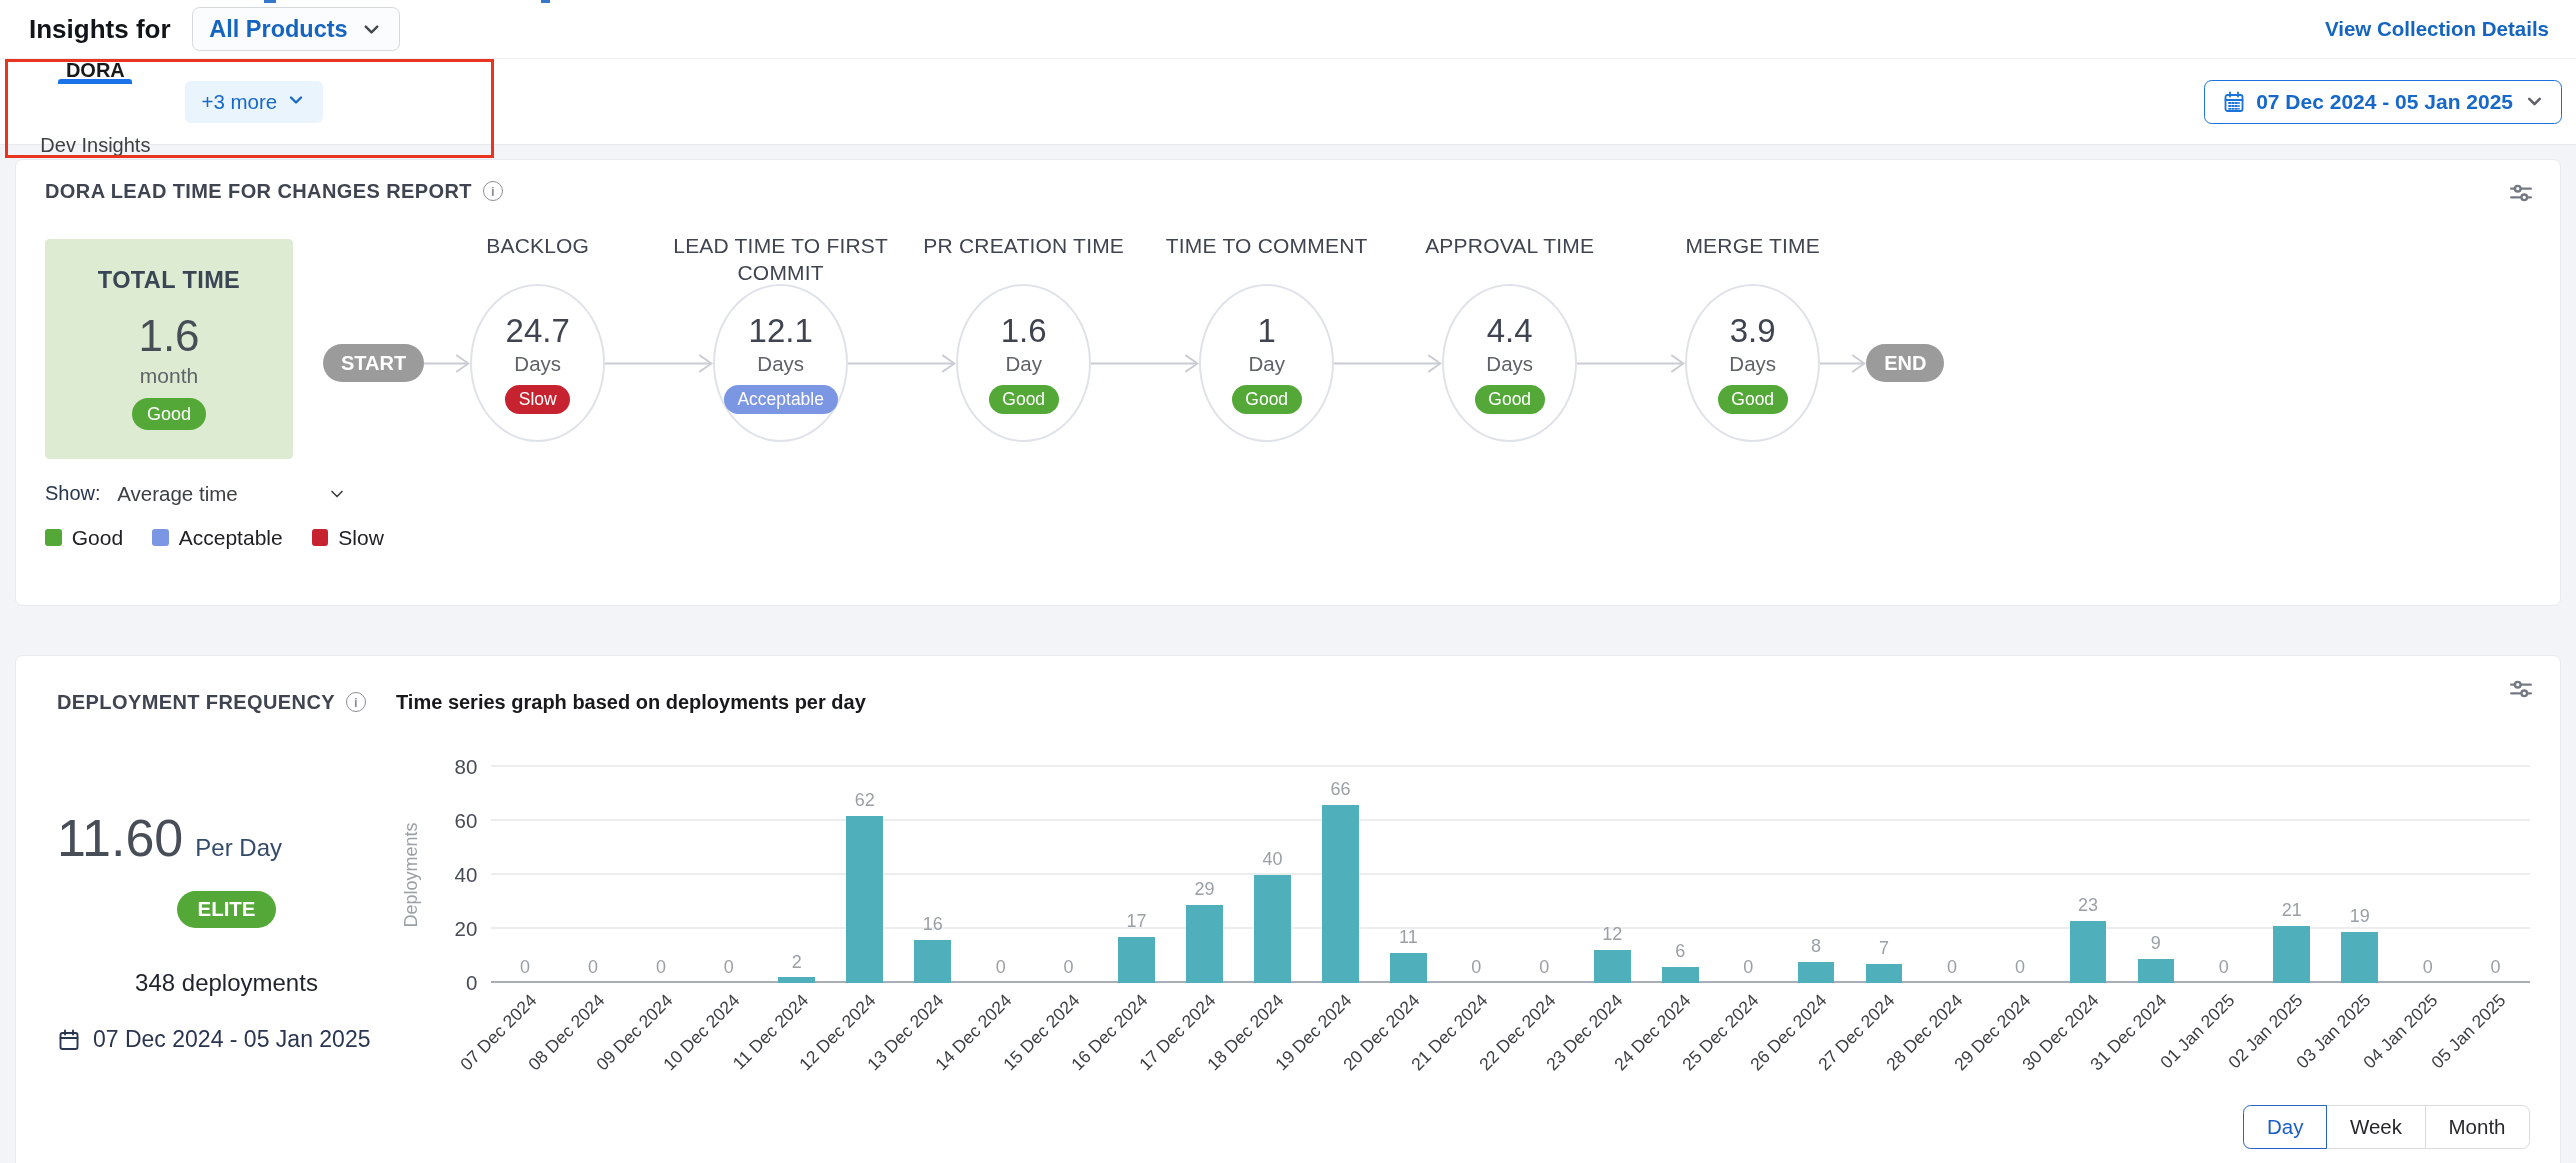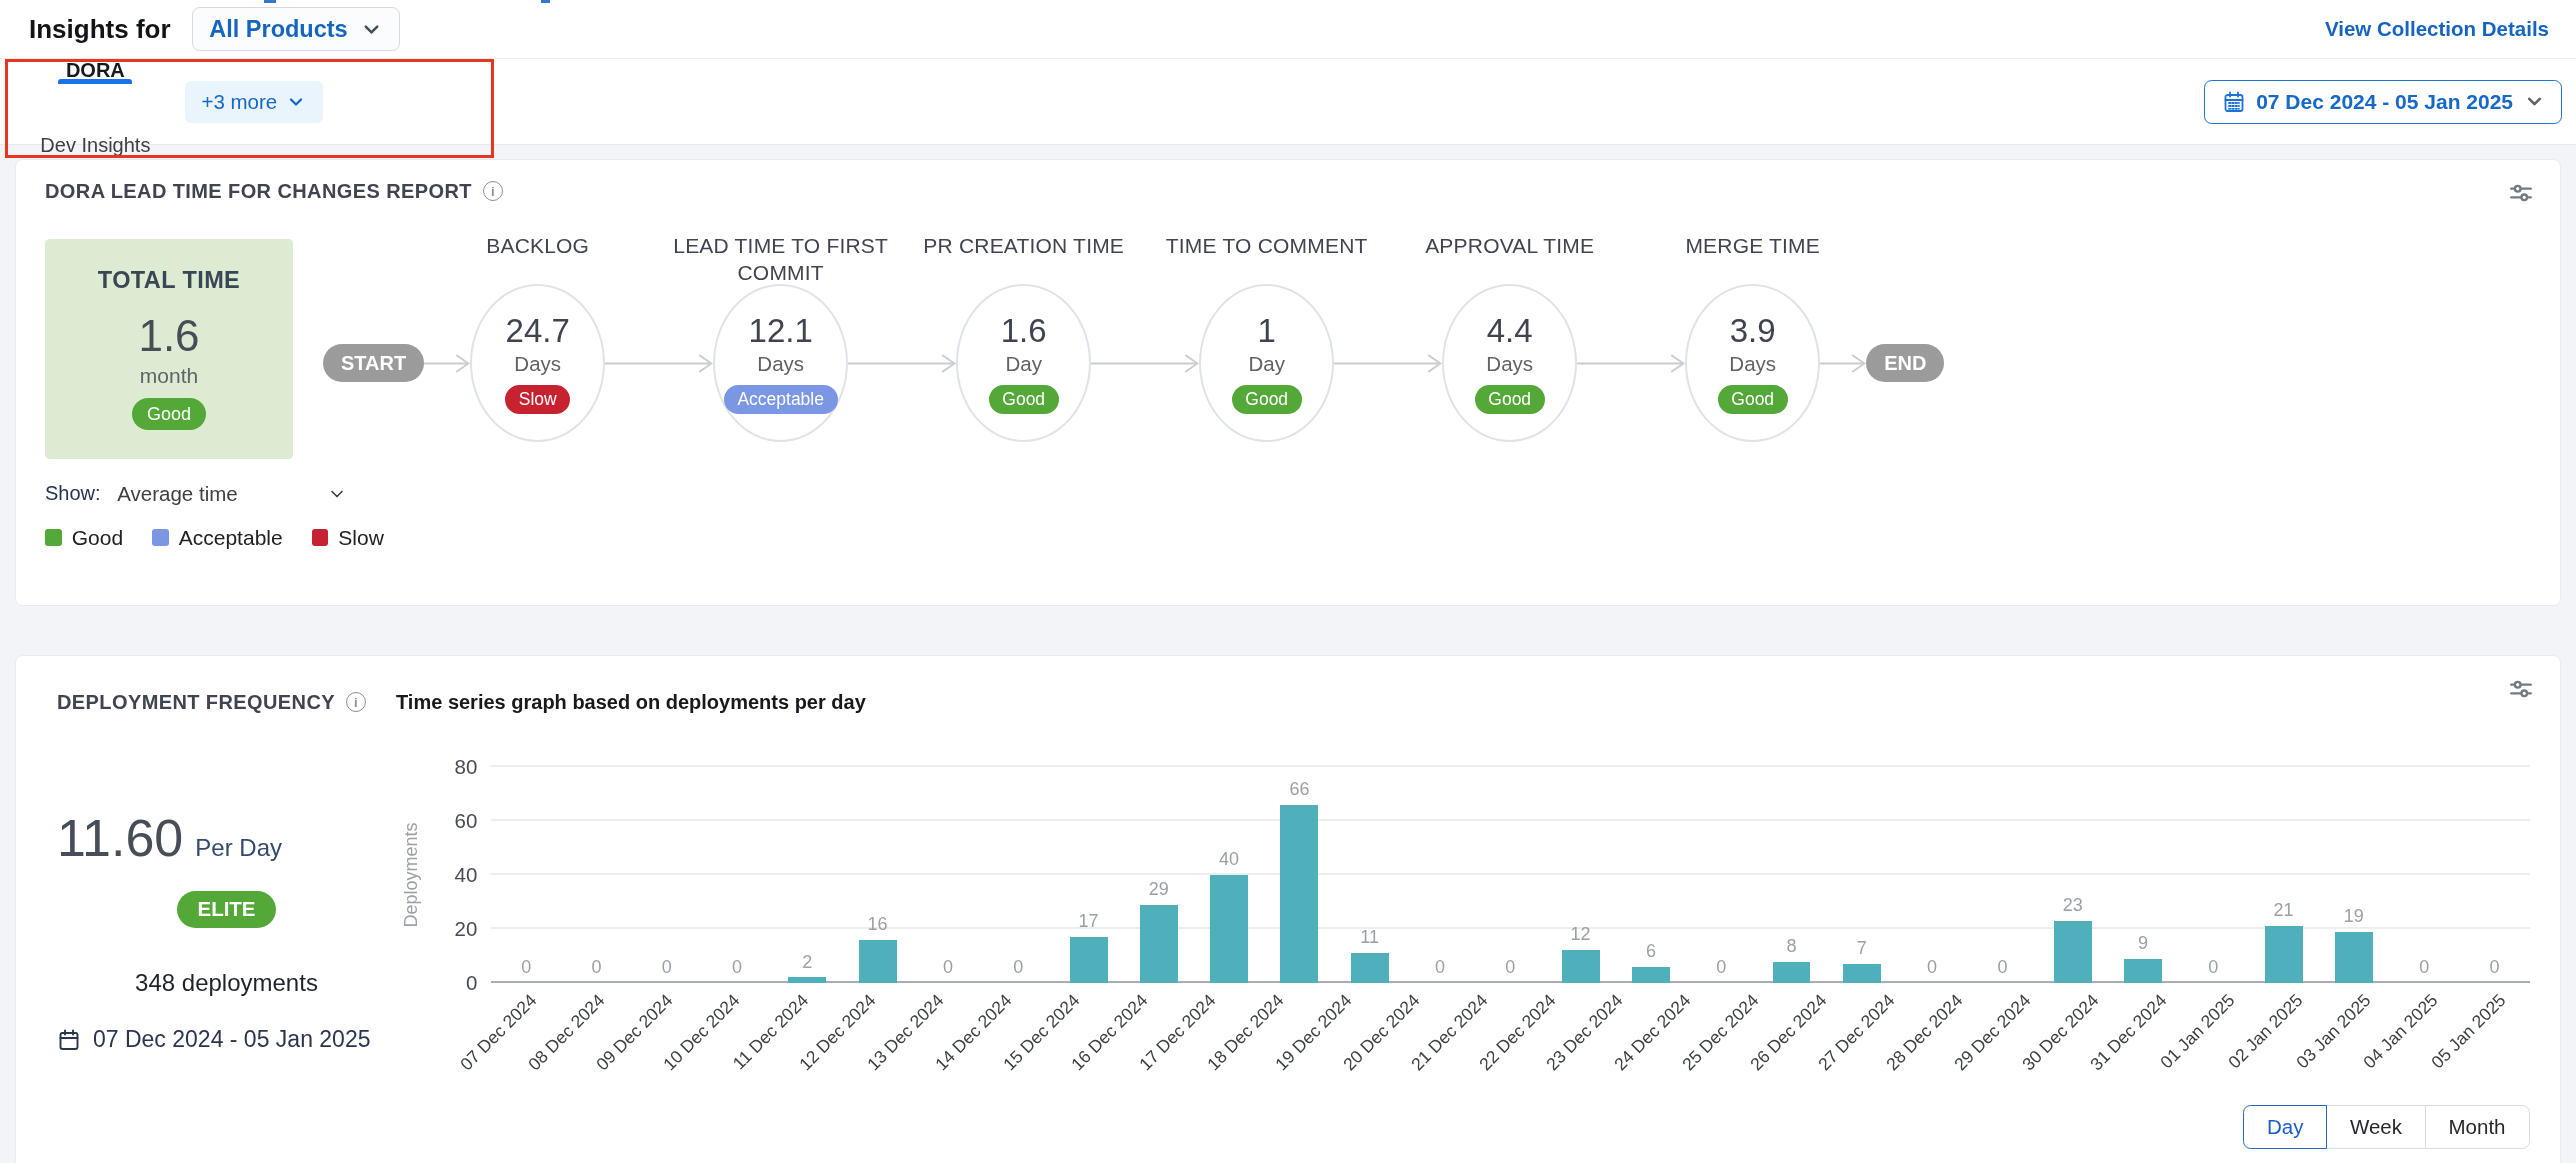--- a/index.html
+++ b/index.html
@@ -36,21 +36,21 @@
     padding:0 13.7px 0 29px; position:relative;
   }
   .tabs { display:flex; align-items:center; height:100%; gap:52px;flex-direction:column; }
   .tab { display:flex; align-items:center; position:relative; font-size:20px; color:#3c4043; cursor:pointer; padding:0 3px; }
   .tab.active { font-weight:bold; color:#17191c; }
   .tab.active::after {
     content:""; position:absolute; left:-4.6px; right:-4.6px; bottom:-1.5px; height:4.6px;
     background:#1a73e8; border-radius:3px 3px 0 0;
   }
   .more-chip {
-    margin-left:23px; display:flex; align-items:center; gap:9px;
+    margin-left:23px; display:flex; align-items:flex-start; gap:9px;
     background:#e9f4fd; border:none; border-radius:6px; padding:9px 16.7px;
     font-family:inherit; font-size:20.5px; color:#1669c9; cursor:pointer; font-weight:500;
   }
   .daterange {
     margin-left:auto; display:flex; align-items:center; gap:10.6px;
     background:#fff; border:1.5px solid #1b72d9; border-radius:7.6px;
     padding:9px 16.7px; font-family:inherit; cursor:pointer;
   }
   .daterange .val { font-size:21px; font-weight:bold; color:#1668c9; }
   .red-annotation {
@@ -400,20 +400,24 @@
             </div>
             <div class="bar-slot">
               <span class="bar-val">0</span>
               <div class="bar" style="height: 0px; background: rgb(79, 176, 188);"></div>
             </div>
             <div class="bar-slot">
               <span class="bar-val">2</span>
               <div class="bar" style="height: 5.3px; background: rgb(79, 176, 188);"></div>
             </div>
             <div class="bar-slot">
+              <span class="bar-val">62</span>
+              <div class="bar" style="height: 167px; background: rgb(79, 176, 188);"></div>
+            </div>
+            <div class="bar-slot">
               <span class="bar-val">16</span>
               <div class="bar" style="height: 43px; background: rgb(79, 176, 188);"></div>
             </div>
             <div class="bar-slot">
               <span class="bar-val">0</span>
               <div class="bar" style="height: 0px; background: rgb(79, 176, 188);"></div>
             </div>
             <div class="bar-slot">
               <span class="bar-val">0</span>
               <div class="bar" style="height: 0px; background: rgb(79, 176, 188);"></div>

